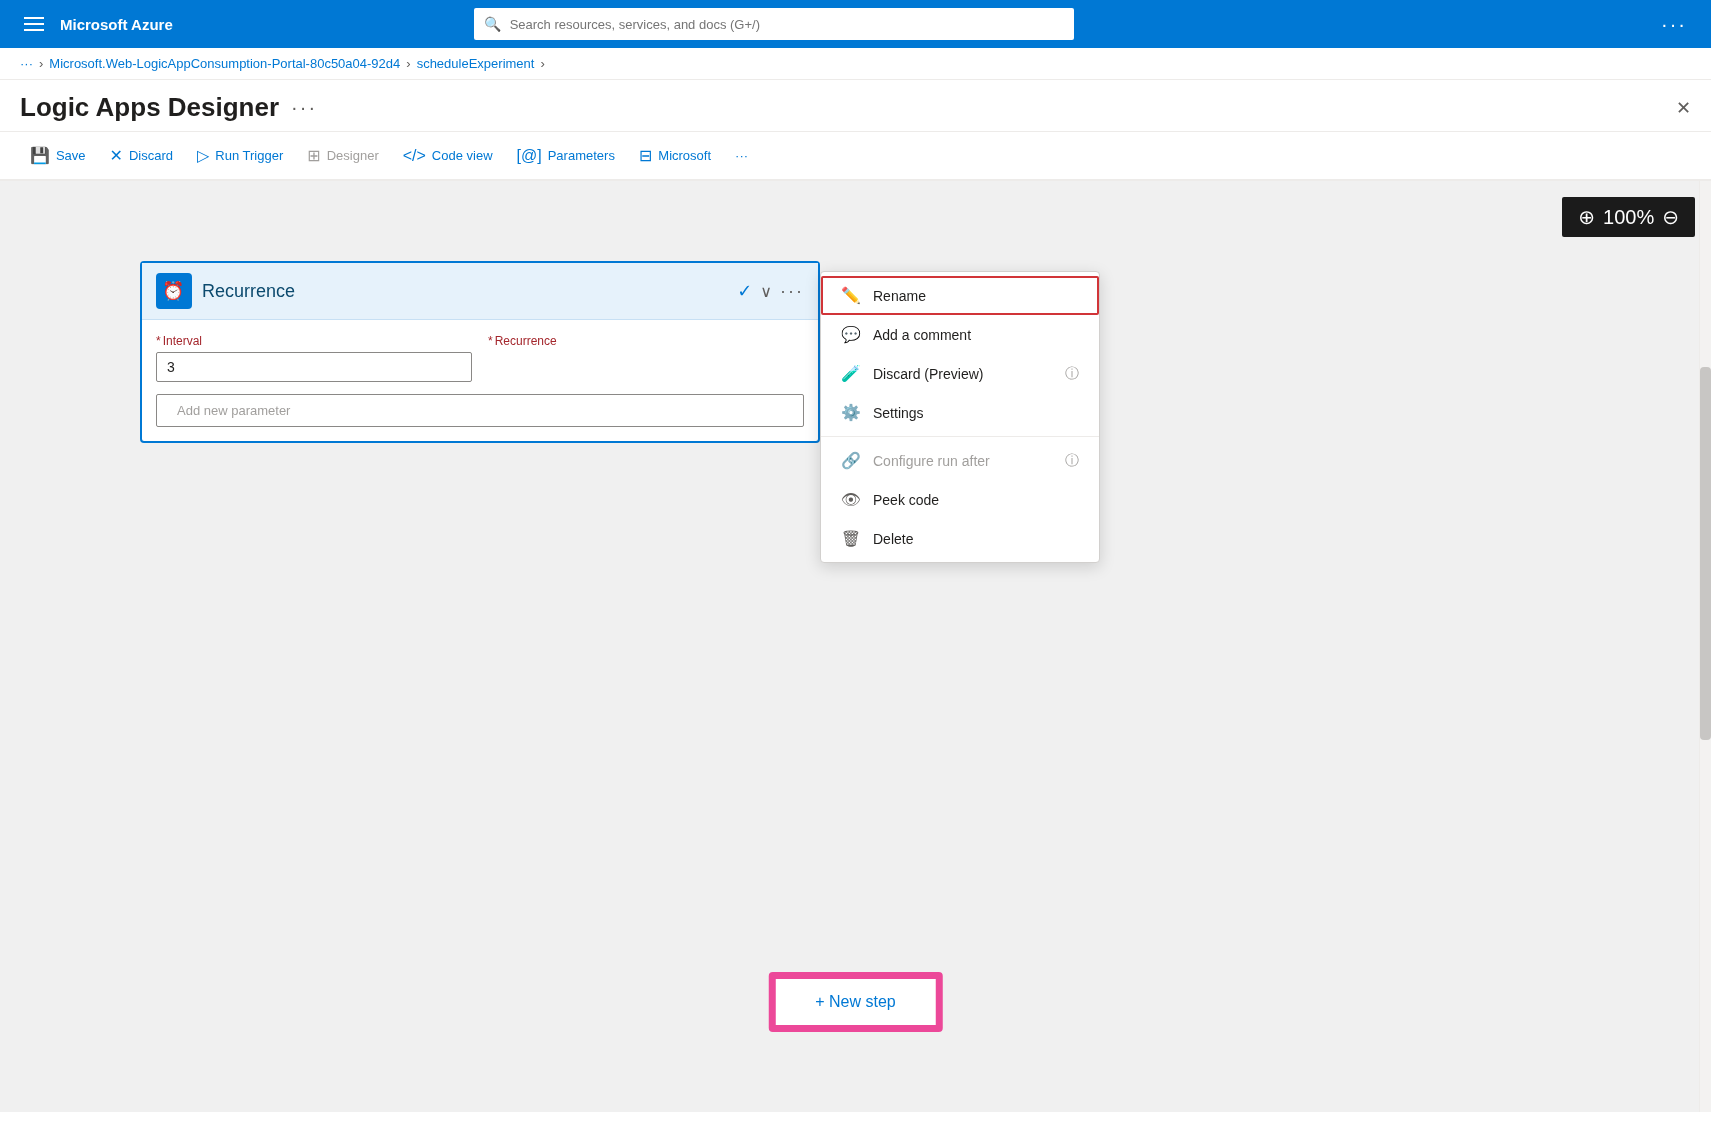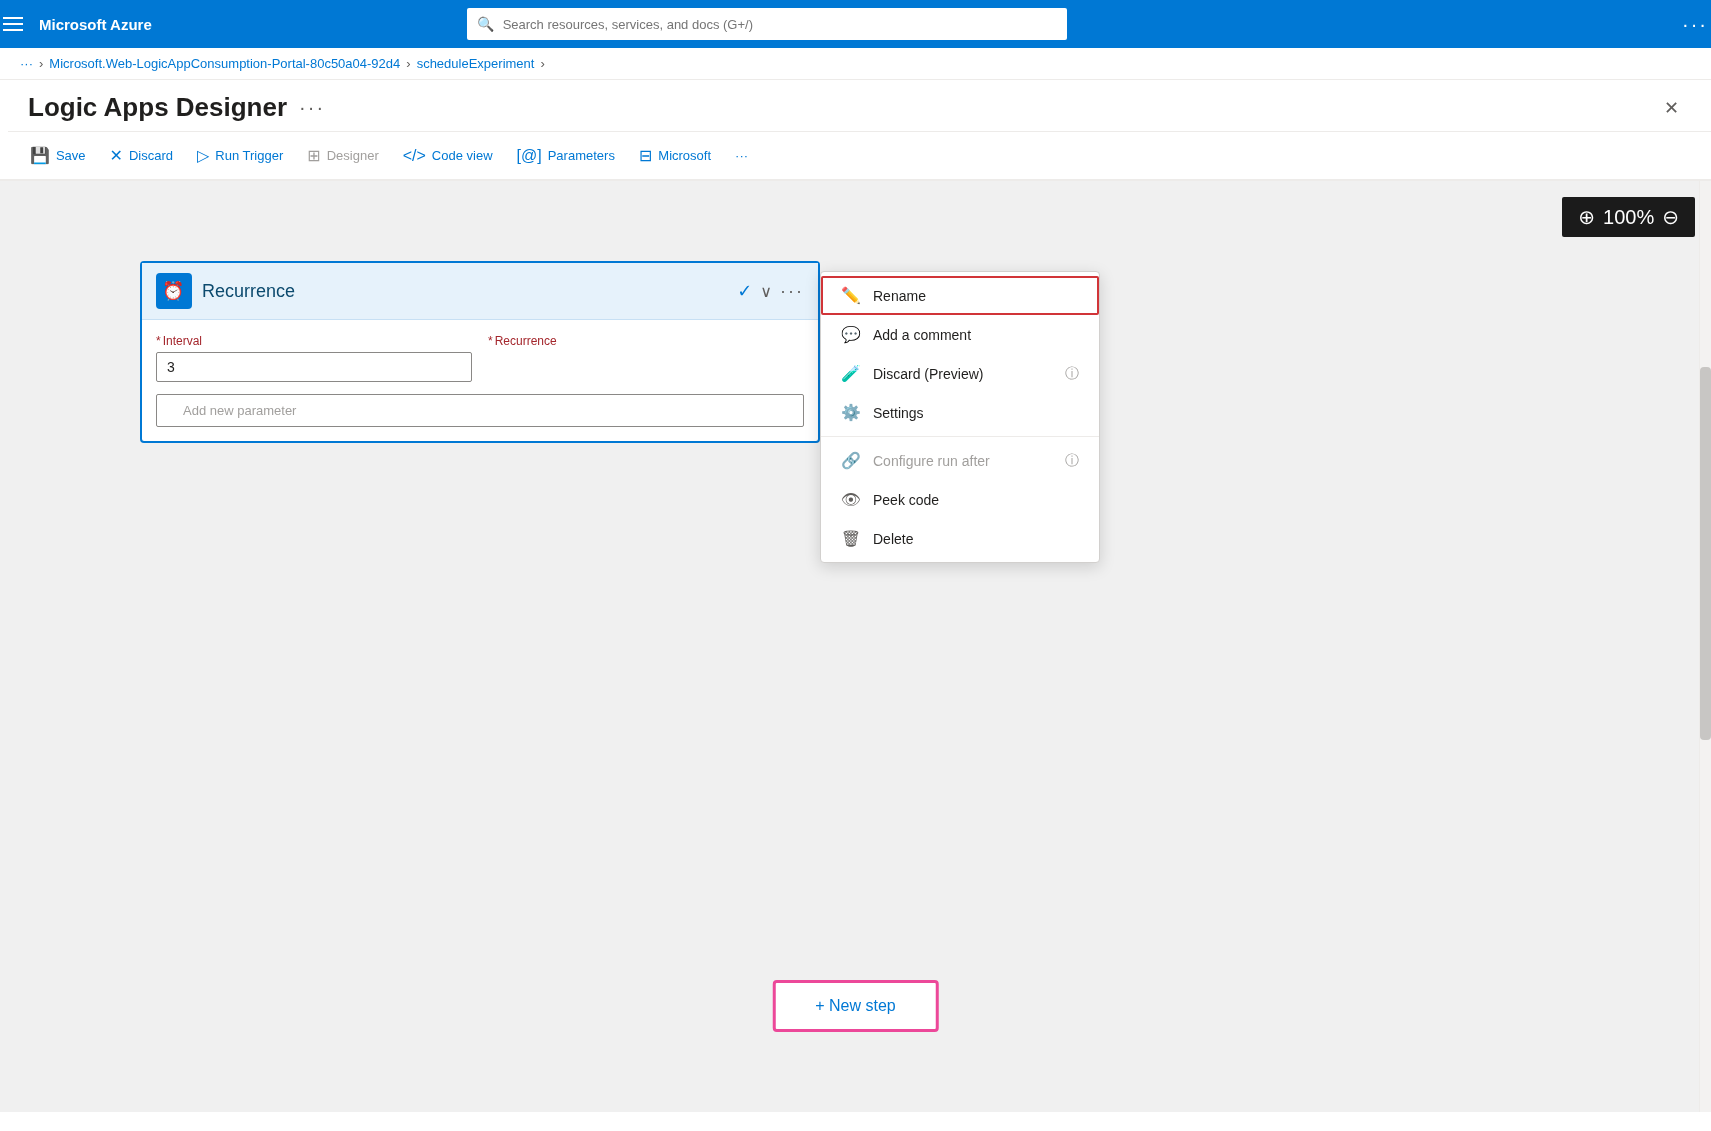--- a/index.html
+++ b/index.html
@@ -4,21 +4,21 @@
   <style>
     * { box-sizing: border-box; margin: 0; padding: 0; }
     body { font-family: 'Segoe UI', Arial, sans-serif; background: #fff; overflow: hidden; }
 
     
     .top-nav {
       background: #0078d4;
       height: 48px;
       display: flex;
       align-items: center;
-      padding: 0 3px;
+      padding: 0 24px;
       gap: 16px;
     }
     .hamburger { color: #fff; font-size: 20px; cursor: pointer; display: flex; flex-direction: column; gap: 4px; }
     .hamburger span { display: block; width: 20px; height: 2px; background: #fff; }
     .brand-title { color: #fff; font-size: 15px; font-weight: 600; }
     .search-bar {
       flex: 1;
       max-width: 600px;
       margin: 0 auto;
       background: #fff;
@@ -45,24 +45,23 @@
       gap: 6px;
       border-bottom: 1px solid #edebe9;
     }
     .breadcrumb span { color: #0078d4; cursor: pointer; }
     .breadcrumb .sep { color: #605e5c; }
 
     
     .page-header {
       display: flex;
       align-items: center;
-      padding: 12px 32px 8px 20px;
+      padding: 12px 20px 8px 20px;
       gap: 12px;
       border-bottom: 1px solid #edebe9;
-      margin-left: 8px;
     }
     .page-title { font-size: 26px; font-weight: 600; color: #201f1e; }
     .page-more { color: #605e5c; font-size: 20px; cursor: pointer; letter-spacing: 2px; }
     .close-btn { margin-left: auto; font-size: 18px; color: #605e5c; cursor: pointer; }
 
     
     .toolbar {
       display: flex;
       align-items: center;
       padding: 8px 20px;
@@ -154,35 +153,35 @@
     .field-input {
       border: 1px solid #8a8886;
       padding: 6px 10px;
       font-size: 14px;
       color: #201f1e;
       border-radius: 2px;
       background: #fff;
     }
     .param-row {
       border: 1px solid #8a8886;
-      padding: 8px 26px;
+      padding: 8px 20px;
       font-size: 13px;
       color: #a19f9d;
       border-radius: 2px;
       background: #fff;
     }
 
     
     .new-step-btn {
       position: absolute;
       bottom: 80px;
       left: 50%;
       transform: translateX(-50%);
       background: #fff;
-      border: 3px solid #ec4899;
+      border: 7px solid #ec4899;
       border-radius: 4px;
       padding: 14px 40px;
       font-size: 16px;
       color: #0078d4;
       cursor: pointer;
       white-space: nowrap;
     }
 
     
     .context-menu {

